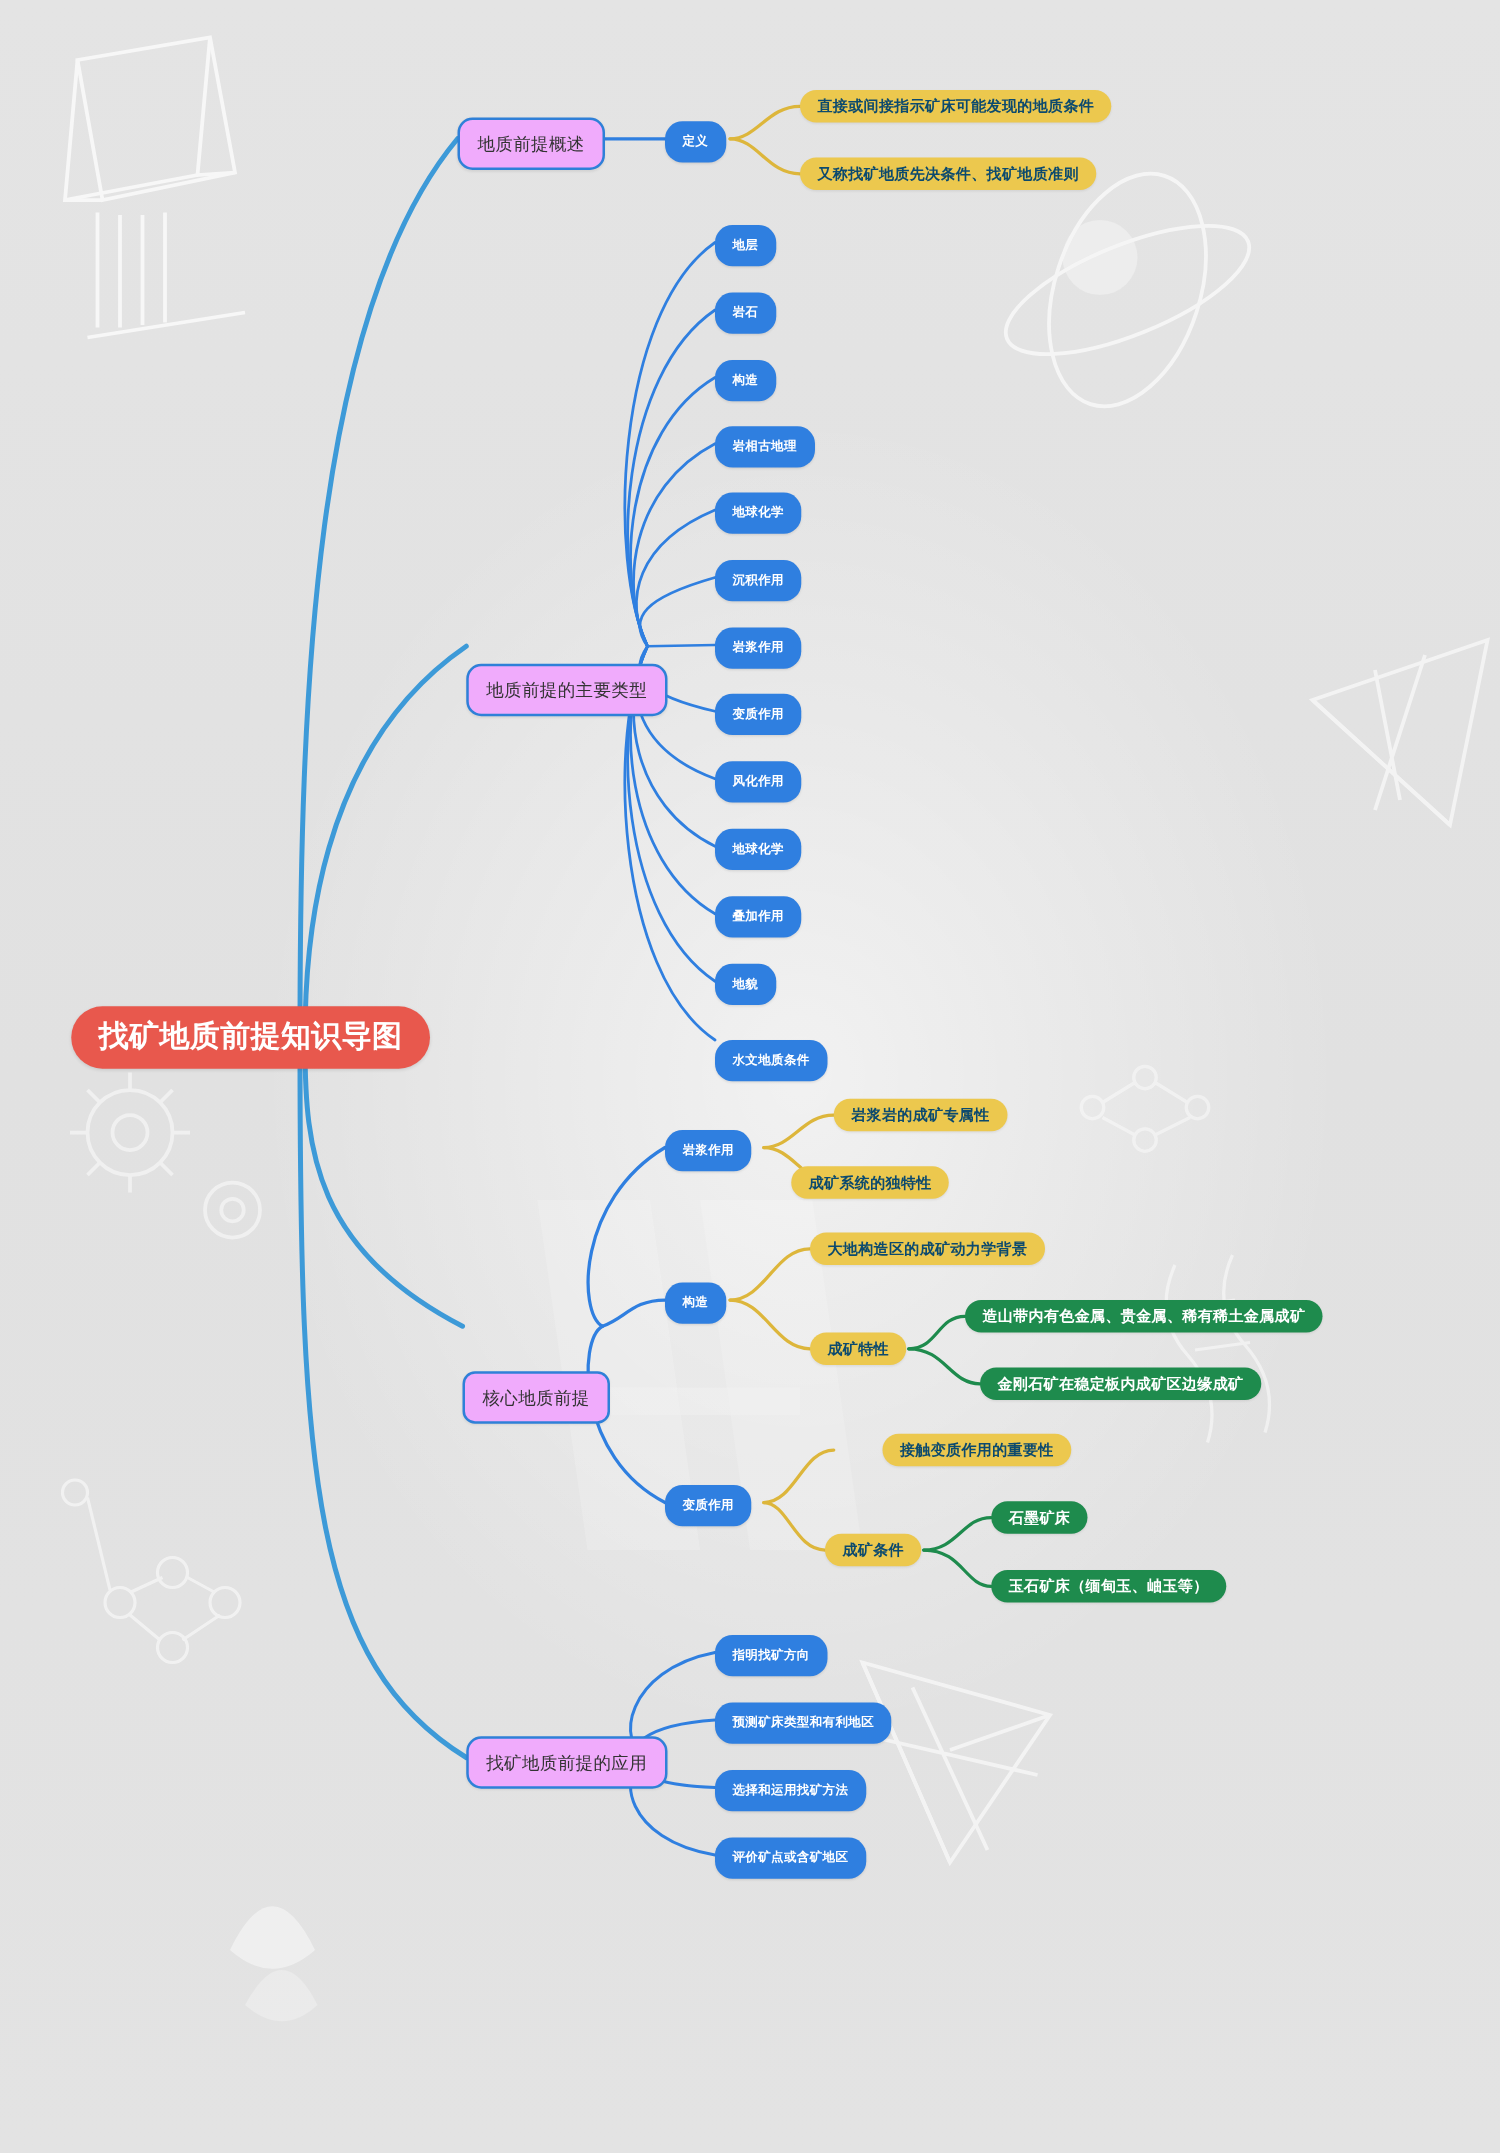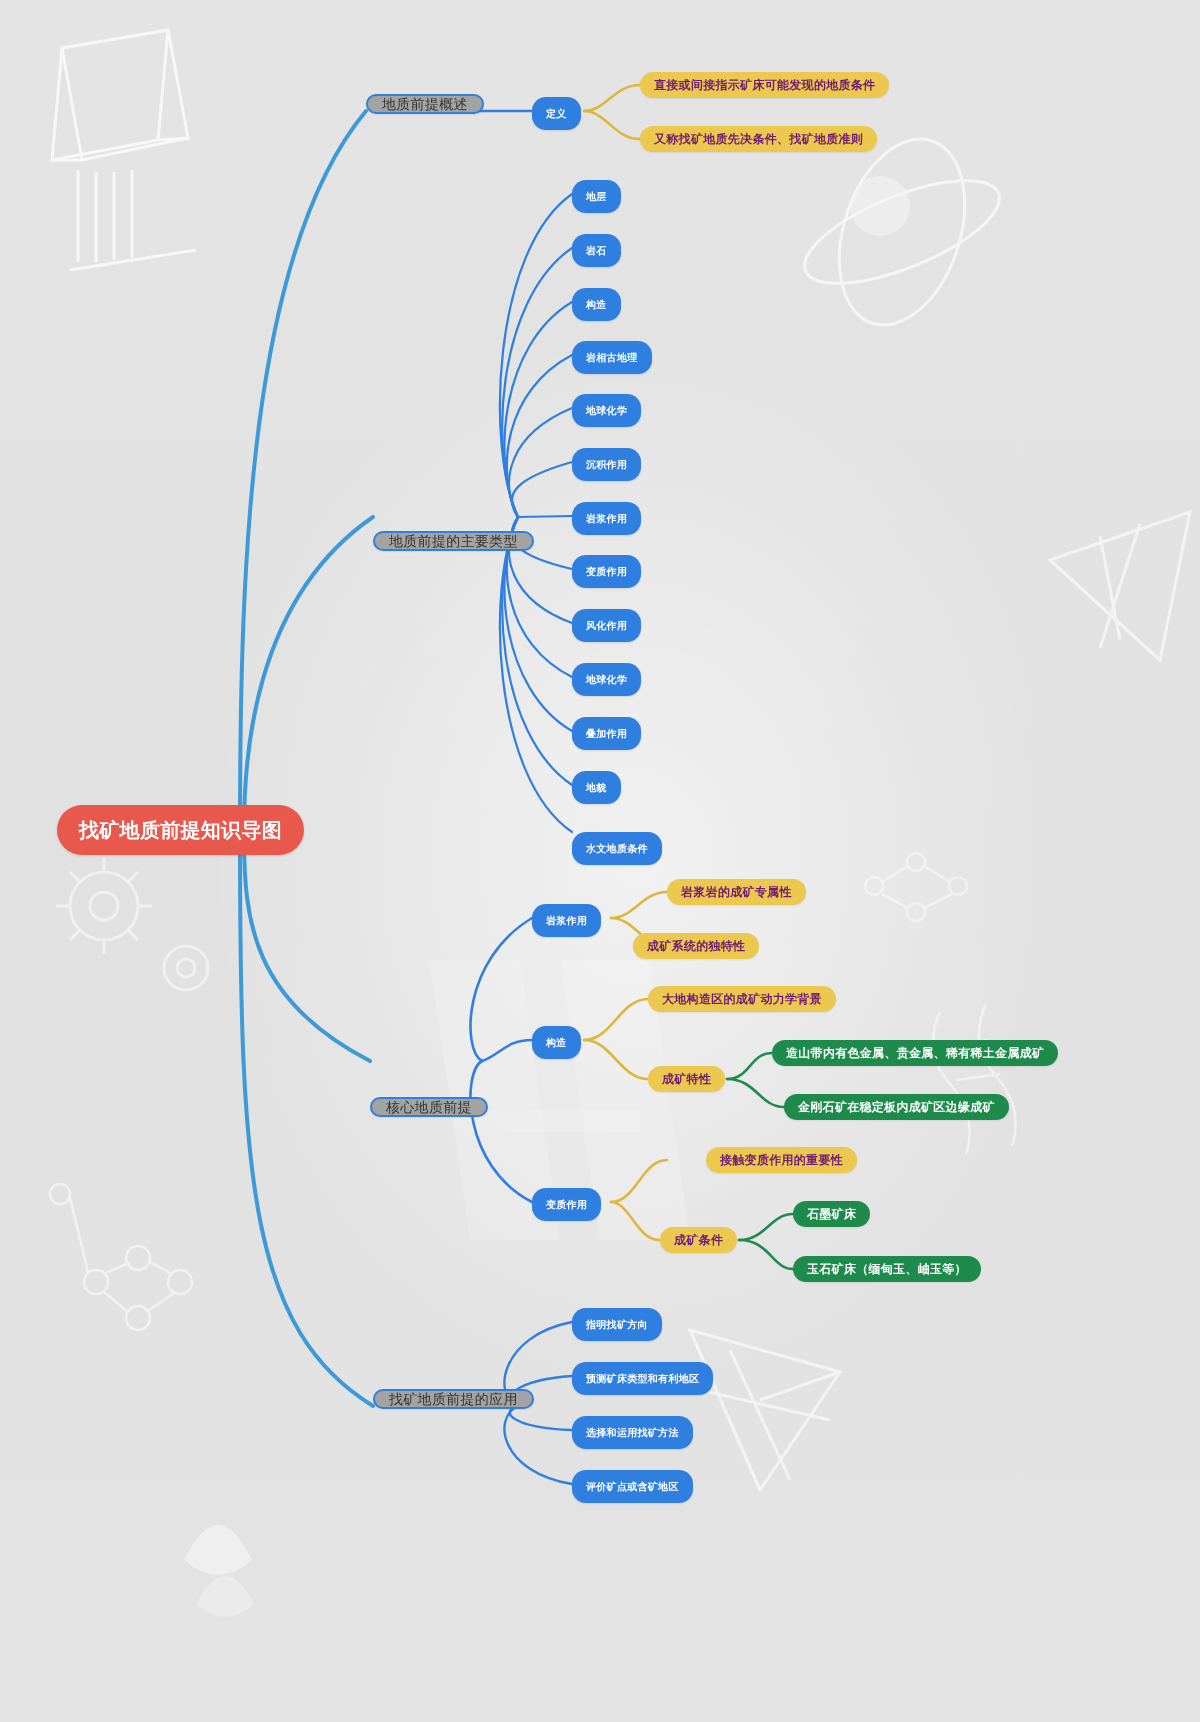--- a/index.html
+++ b/index.html
@@ -26,56 +26,56 @@
     box-sizing:border-box;
     white-space:nowrap;
     line-height:1;
     letter-spacing:.3px;
   }
 
   
   .n-root{
     background:#e8584d;
     color:#fff;
-    font-size:20px;
+    font-size:24px;
     font-weight:700;
     border-radius:26px;
     padding:16px 22px;
     height:50px;
     box-shadow:0 1px 3px rgba(0,0,0,.12);
   }
 
   
   .n-l1{
-    background:#a3a3a3;
+    background:#f0abfc;
     color:#333333;
     font-size:14px;
     border:2px solid #2f80d8;
     border-radius:12px;
-    height:20px;
+    height:42px;
     padding:0 14px;
     box-shadow:0 1px 2px rgba(0,0,0,.07);
   }
 
   
   .n-blue{
     background:#2f7fe0;
     color:#ffffff;
     font-size:10px;
     font-weight:700;
     border-radius:14px;
     height:33px;
     padding:0 14px;
     box-shadow:0 1px 2px rgba(0,0,0,.10);
   }
 
   
   .n-yellow{
     background:#ecc84e;
-    color:#701a75;
+    color:#0c4a6e;
     font-size:12px;
     font-weight:700;
     border-radius:13px;
     height:26px;
     padding:0 14px;
     box-shadow:0 1px 2px rgba(0,0,0,.08);
   }
 
   
   .n-green{

